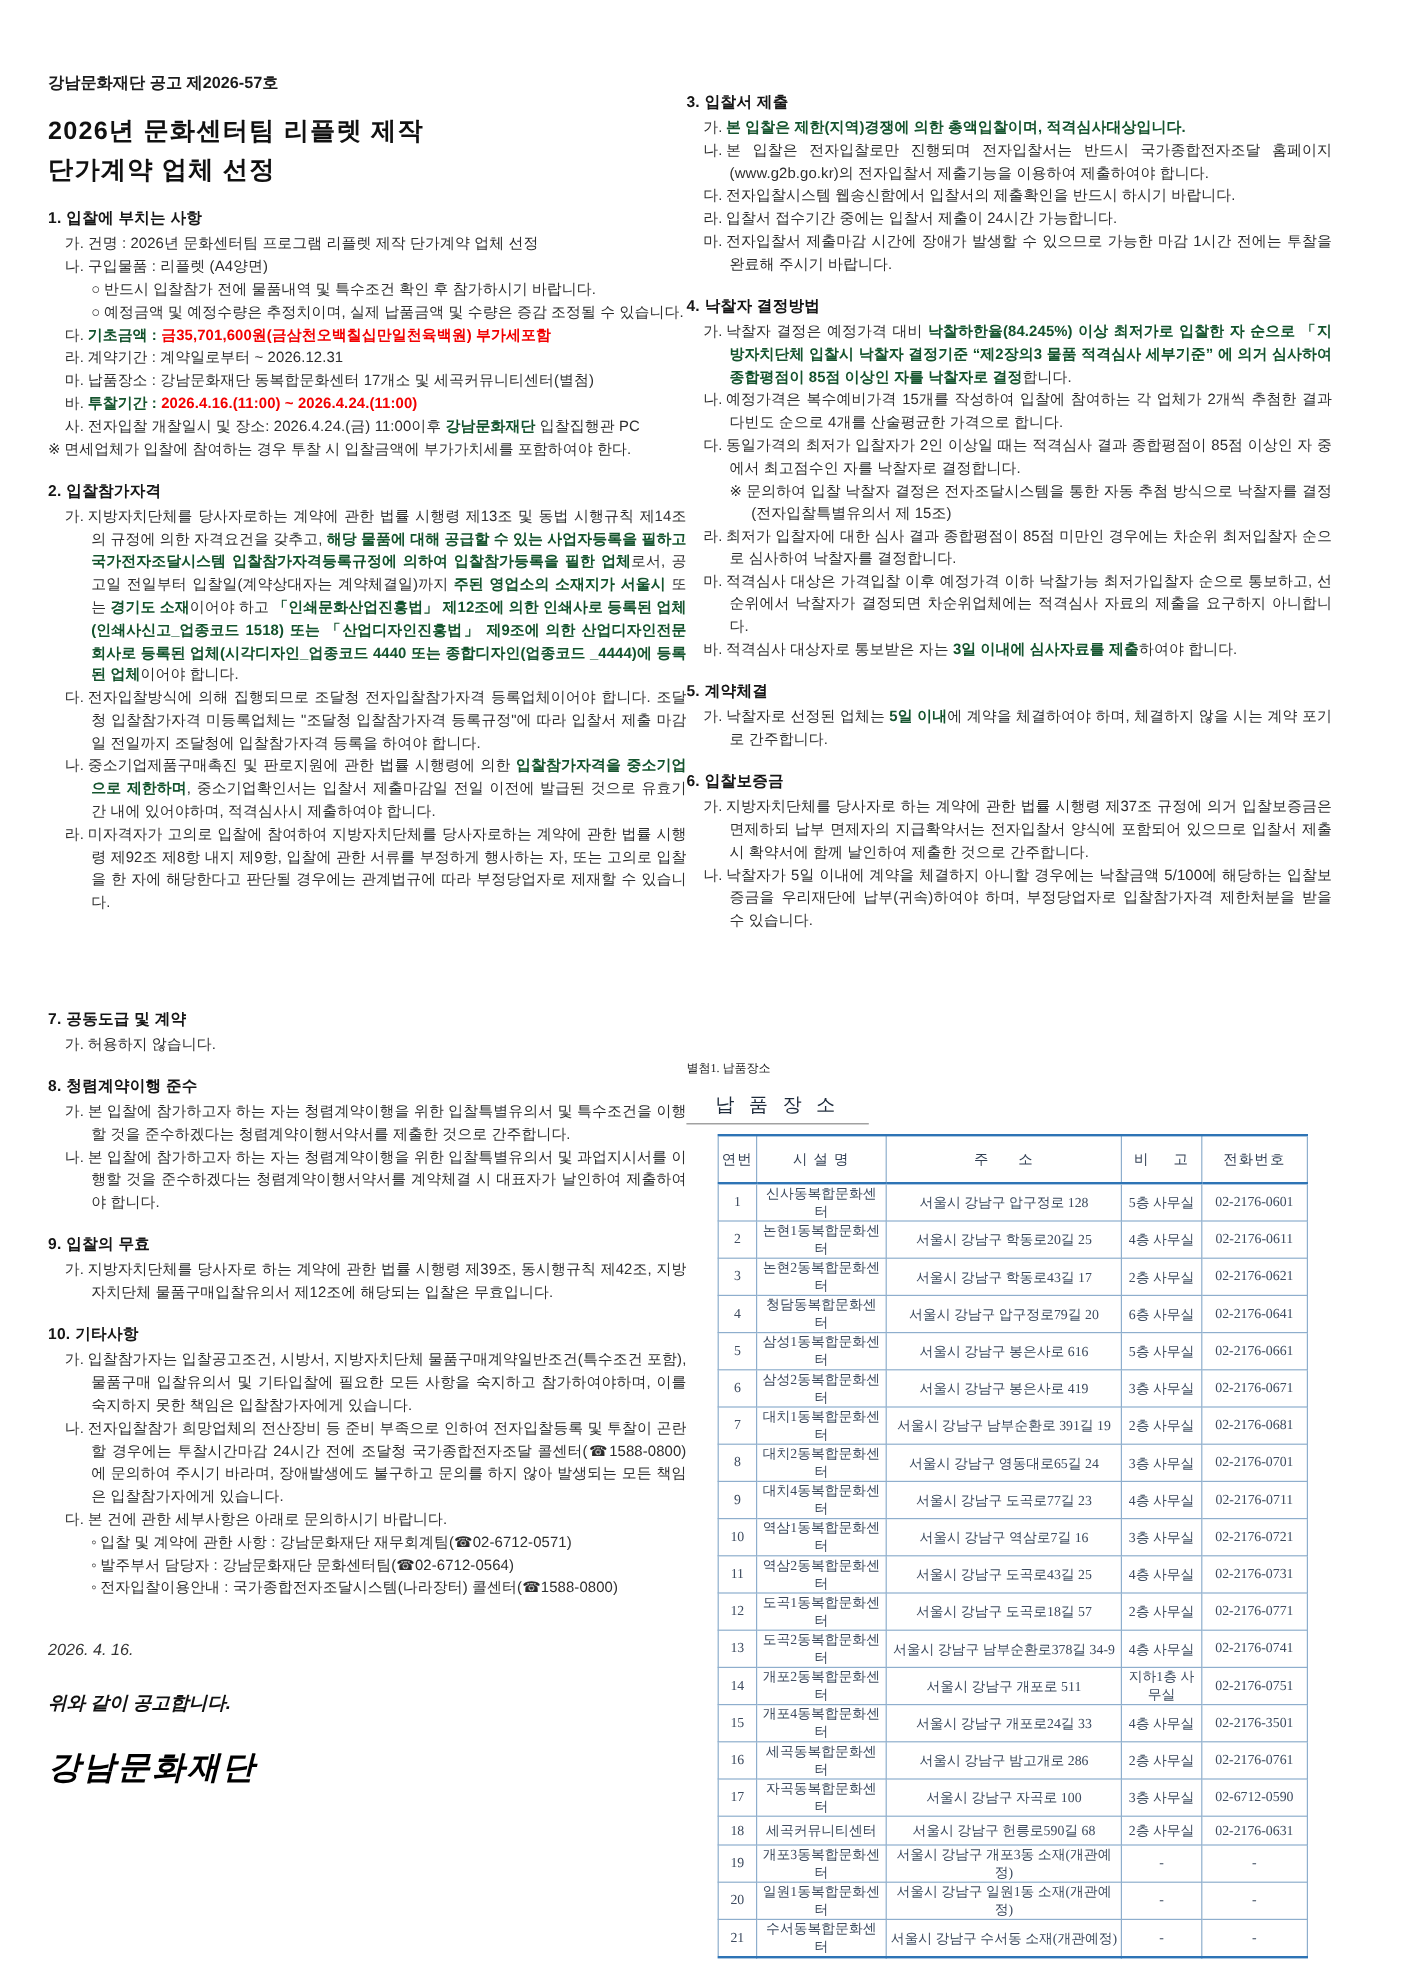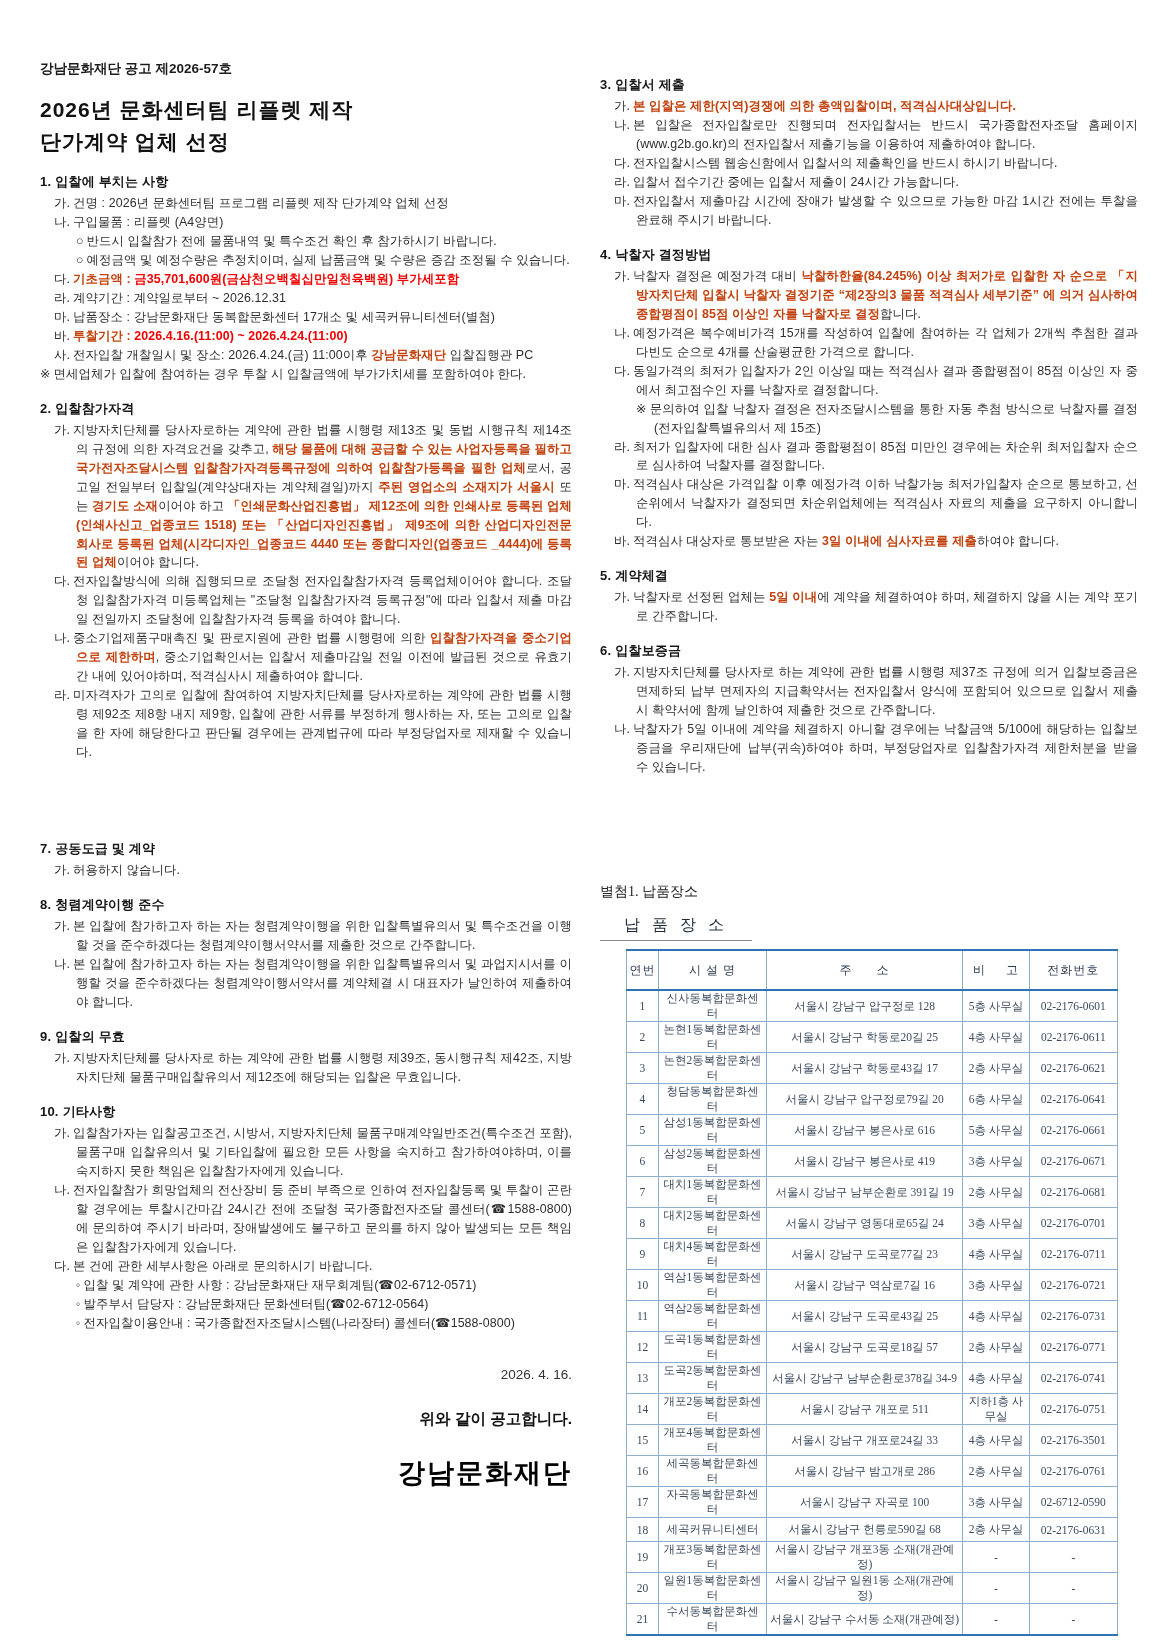--- a/index.html
+++ b/index.html
@@ -1,46 +1,46 @@
 <!DOCTYPE html>
 <html style="--red: #f20000; --tb-strong: #2e74b5; --tb-light: #8eaecd;"><head>
 <meta charset="utf-8">
 <style>
   html,body{margin:0;padding:0;background:#fff;}
   body{width:1168px;height:1652px;overflow:hidden;position:relative;
        font-family:"Liberation Sans","DejaVu Sans",sans-serif;color:#2b2b2b;}
   .page{box-sizing:border-box;width:1168px;height:1384px;padding:60px 30px 0 40px;
-        display:flex;gap:28px;}
+        display:flex;}
   .col{box-sizing:border-box;}
   .col.left{flex:0 0 532px;width:532px;}
   .col.right{flex:0 0 538px;width:538px;}
 
   .doc-number{font-size:13.5px;font-weight:bold;color:#1c1c1c;}
   .doc-title{font-size:21px;font-weight:bold;color:#111;
              margin-top:16px;line-height:1.5;letter-spacing:1px;}
 
   .section{margin-top:16px;}
   .sec-h{font-size:13px;font-weight:bold;color:#151515;margin-bottom:3px;letter-spacing:.2px;}
   .sec-h .num{margin-right:4px;}
   .item{font-size:12.4px;line-height:1.53;text-align:justify;color:#2e2e2e;letter-spacing:.1px;}
   .ind0{padding-left:14px;text-indent:-14px;}
   .ind1{padding-left:36px;text-indent:-22px;}
   .ind2{padding-left:54px;text-indent:-18px;}
   .item .lbl{margin-right:3px;}
-  .b{font-weight:bold;color:#c2410c;}
+  .b{font-weight:bold;color:#14532d;}
   .r{color:var(--red,#f20000);}
 
   .left-bottom{margin-top:78px;}
-  .closing{text-align:right;}
+  .closing{text-align:left;font-style:italic;}
   .closing .date{margin-top:34px;font-size:13.5px;color:#333;}
   .closing .announce{margin-top:27px;font-size:15.5px;font-weight:bold;color:#111;}
   .closing .org{margin-top:25px;font-size:27px;font-weight:bold;color:#000;letter-spacing:2px;}
 
   .attachment{margin-top:106px;font-family:"Liberation Serif","DejaVu Serif",serif;color:#38465a;}
-  .att-label{font-size:14px;color:#222;}
+  .att-label{font-size:10px;color:#222;}
   .att-title-wrap{text-align:left;margin-top:14px;}
   .att-title{display:inline-block;font-size:16px;letter-spacing:4px;color:#1d2a3a;
              border-bottom:1.5px solid #8a8a8a;padding:0 24px 4px 24px;}
   table.places{border-collapse:collapse;width:492px;margin-left:26px;margin-top:8px;
                border-top:2.5px solid var(--tb-strong,#2e74b5);
                border-bottom:2.5px solid var(--tb-strong,#2e74b5);
                font-family:"Liberation Serif","DejaVu Serif",serif;}
   table.places th{font-weight:normal;font-size:12px;color:#2f3d52;height:36px;
                   border-bottom:2px solid var(--tb-strong,#2e74b5);
                   border-left:1px solid var(--tb-light,#8eaecd);

